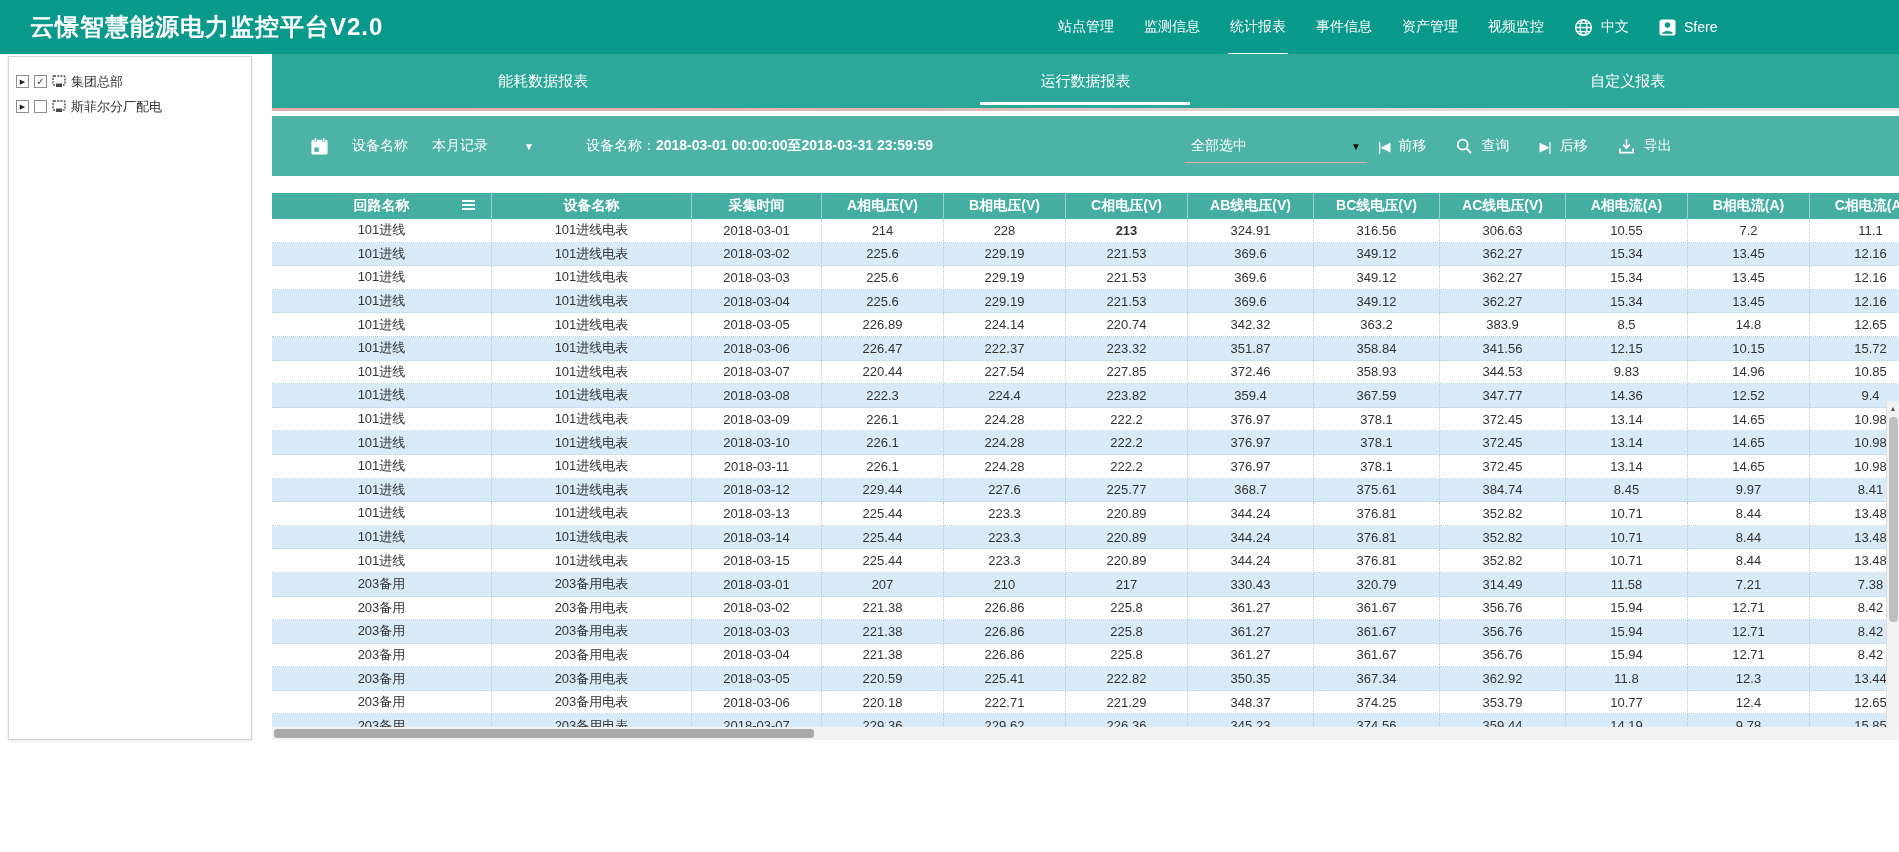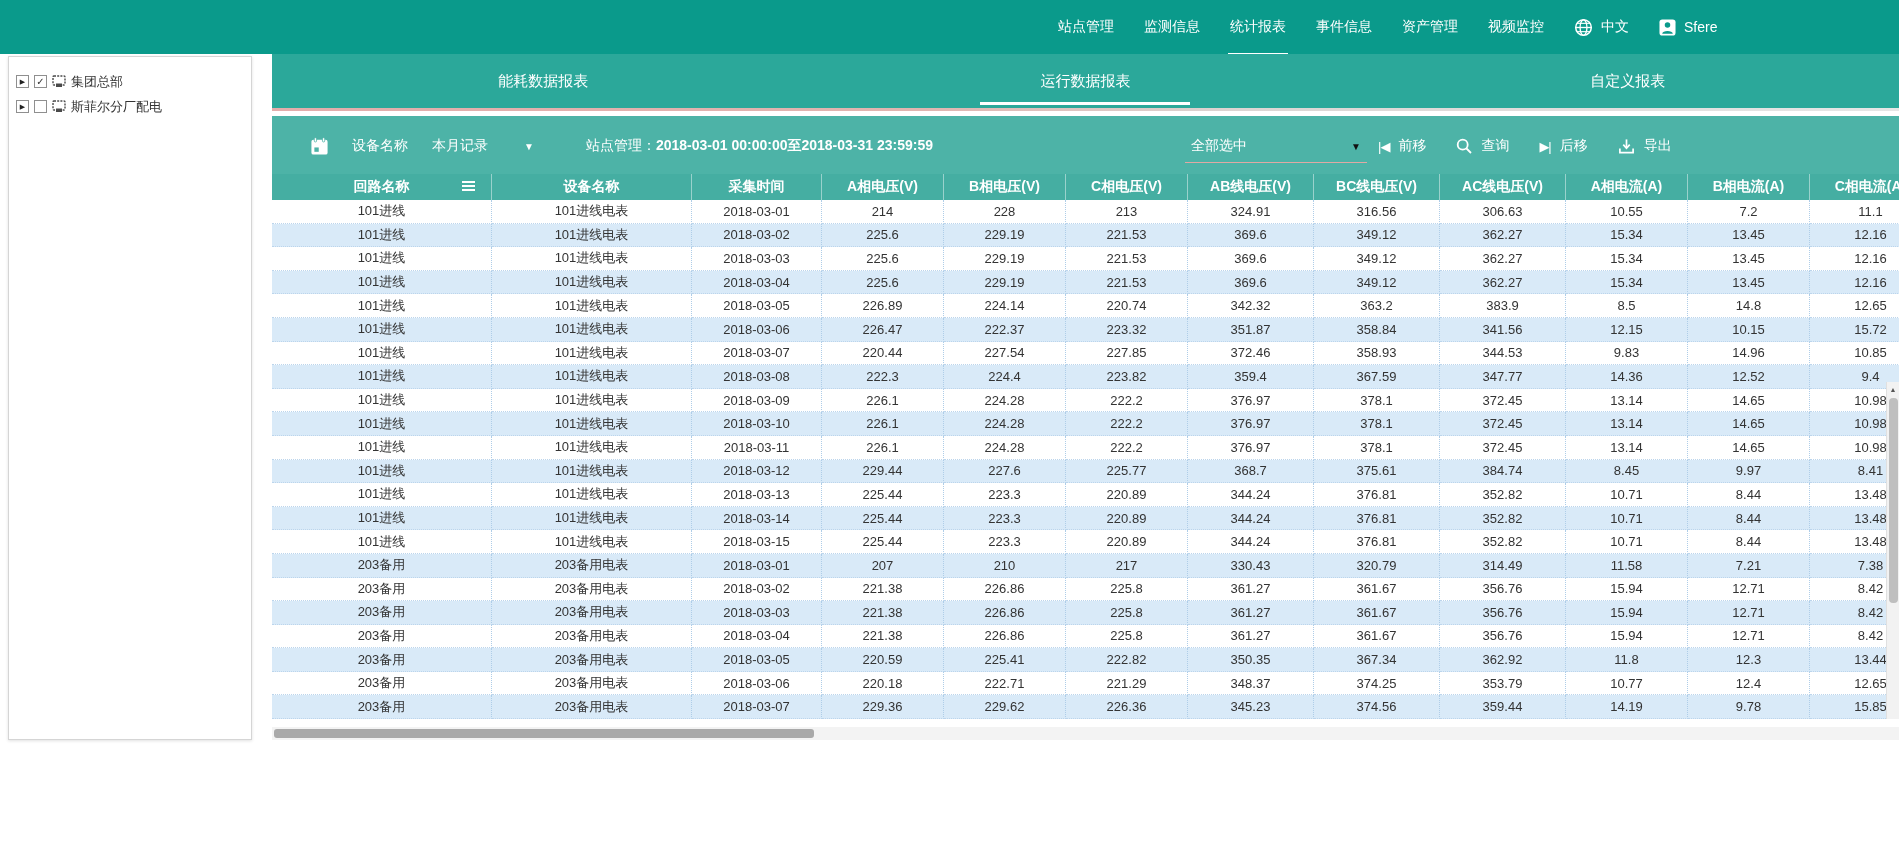--- a/index.html
+++ b/index.html
@@ -52,21 +52,21 @@
   #q-select { position:absolute; left:913px; top:14px; width:182px; height:33px;
               border-bottom:1px solid #e0a9a4; display:flex; align-items:center;
               justify-content:space-between; padding:0 6px 0 6px; cursor:pointer; }
   #q-buttons { position:absolute; left:1106px; top:0; height:60px; display:flex;
                align-items:center; gap:30px; }
   .q-btn { display:flex; align-items:center; gap:9px; cursor:pointer; }
   .q-btn .lbl { font-size:14px; color:#fff; }
   .skip { font-size:13px; color:#fff; letter-spacing:-1px; }
 
   
-  #table-wrap { position:absolute; left:272px; top:174px; width:1627px; height:545px; overflow:hidden; }
+  #table-wrap { position:absolute; left:272px; top:193px; width:1627px; height:545px; overflow:hidden; }
   #grid { width:1660px; }
   #grid-header { display:flex; height:26px; background:#45aea2; }
   .hcell { display:flex; align-items:center; justify-content:center; position:relative;
            color:#fff; font-size:14px; font-weight:bold; border-right:1px solid rgba(255,255,255,.45);
            flex:0 0 auto; cursor:pointer; white-space:nowrap; }
   .menu-bars { position:absolute; right:16px; top:7px; width:13px; cursor:pointer; }
   .menu-bars div { height:2px; background:#fff; margin-bottom:2px; }
   .grow { display:flex; height:23.6px; }
   .grow:nth-child(even) { background:#d9eaf8; }
   .grow:nth-child(odd)  { background:#ffffff; }
@@ -82,20 +82,21 @@
   #v-thumb { position:absolute; left:2px; top:16px; width:9px; height:205px;
              background:#bfbfbf; border-radius:4px; cursor:pointer; }
   #hscroll { position:absolute; left:272px; top:727px; width:1627px; height:13px; background:#f3f3f3; }
   #h-thumb { position:absolute; left:2px; top:2px; width:540px; height:9px;
              background:#a9a9a9; border-radius:3px; cursor:pointer; }
 </style>
 </head>
 <body>
 
 <div id="topbar">
+  <div id="app-title">云憬智慧能源电力监控平台V2.0</div>
   <div id="topnav">
       <span class="nav-item">站点管理</span>
       <span class="nav-item">监测信息</span>
       <span class="nav-item active">统计报表</span>
       <span class="nav-item">事件信息</span>
       <span class="nav-item">资产管理</span>
       <span class="nav-item">视频监控</span>
 
     <span class="nav-iconlbl">
       <svg width="19" height="19" viewBox="0 0 20 20">
@@ -162,21 +163,21 @@
   <div id="q-left">
     <svg width="19" height="19" viewBox="0 0 20 20" style="cursor:pointer">
       <rect x="1.5" y="3" width="17" height="15.5" rx="2" fill="#fff"></rect>
       <rect x="4.5" y="0.8" width="2.4" height="4.4" rx="1" fill="#fff" stroke="#4db3a7" stroke-width="0.8"></rect>
       <rect x="13.1" y="0.8" width="2.4" height="4.4" rx="1" fill="#fff" stroke="#4db3a7" stroke-width="0.8"></rect>
       <rect x="4.6" y="11" width="4.6" height="4.6" fill="#4db3a7"></rect>
     </svg>
     <span class="q-label" style="margin-left:23px">设备名称</span>
     <span class="q-value" style="margin-left:24px">本月记录</span>
     <span class="dd-arrow-w" style="margin-left:36px">▼</span>
-    <span class="q-label" style="margin-left:52px">站点管理：</span>
+    <span class="q-label" style="margin-left:52px">设备名称：</span>
     <span class="q-value" style="font-weight:bold">2018-03-01 00:00:00至2018-03-31 23:59:59</span>
   </div>
 
   <div id="q-select">
     <span class="q-value">全部选中</span>
     <span class="dd-arrow-b">▼</span>
   </div>
 
   <div id="q-buttons">
     <span class="q-btn">
@@ -225,21 +226,21 @@
         <div class="hcell" style="width: 122px;">B相电流(A)</div>
         <div class="hcell" style="width: 122px;">C相电流(A)</div>
       </div>
     <div id="grid-body">
         <div class="grow">
           <div class="gcell" style="width: 220px;">101进线</div>
           <div class="gcell" style="width: 200px;">101进线电表</div>
           <div class="gcell" style="width: 130px;">2018-03-01</div>
           <div class="gcell" style="width: 122px;">214</div>
           <div class="gcell" style="width: 122px;">228</div>
-          <div class="gcell" style="width: 122px;">213</div>
+          <div class="gcell" style="width: 122px; font-weight: bold;">213</div>
           <div class="gcell" style="width: 126px;">324.91</div>
           <div class="gcell" style="width: 126px;">316.56</div>
           <div class="gcell" style="width: 126px;">306.63</div>
           <div class="gcell" style="width: 122px;">10.55</div>
           <div class="gcell" style="width: 122px;">7.2</div>
           <div class="gcell" style="width: 122px;">11.1</div>
         </div>
         <div class="grow">
           <div class="gcell" style="width: 220px;">101进线</div>
           <div class="gcell" style="width: 200px;">101进线电表</div>

